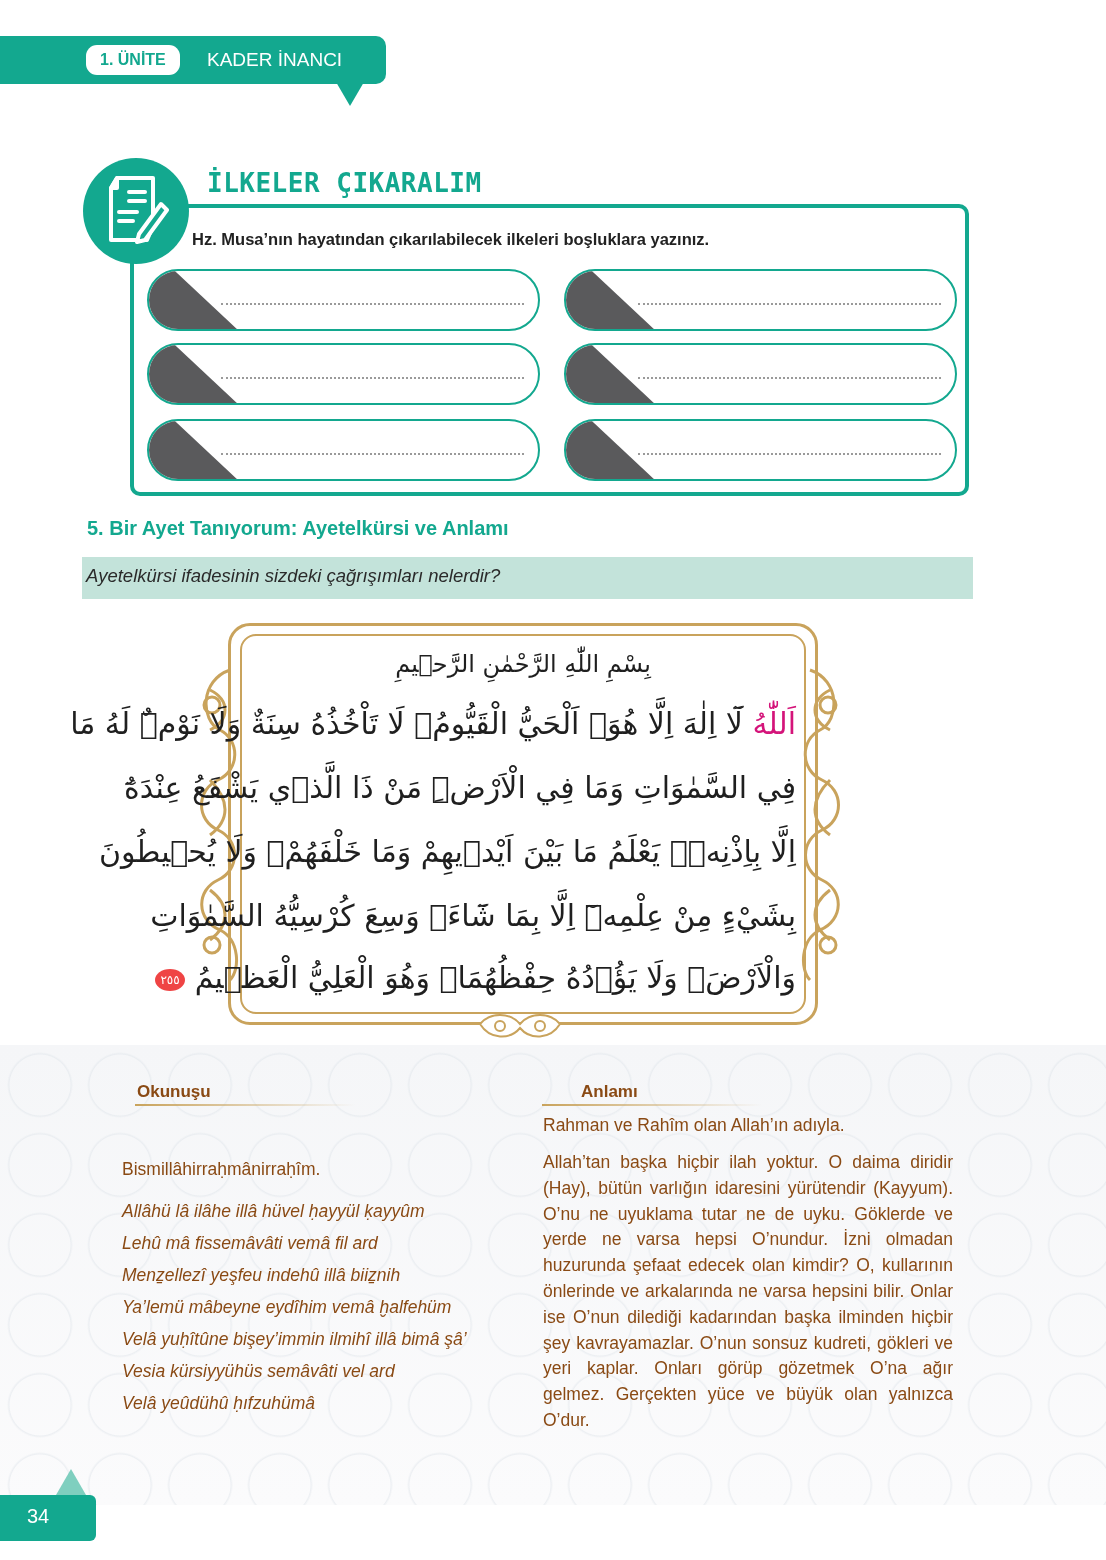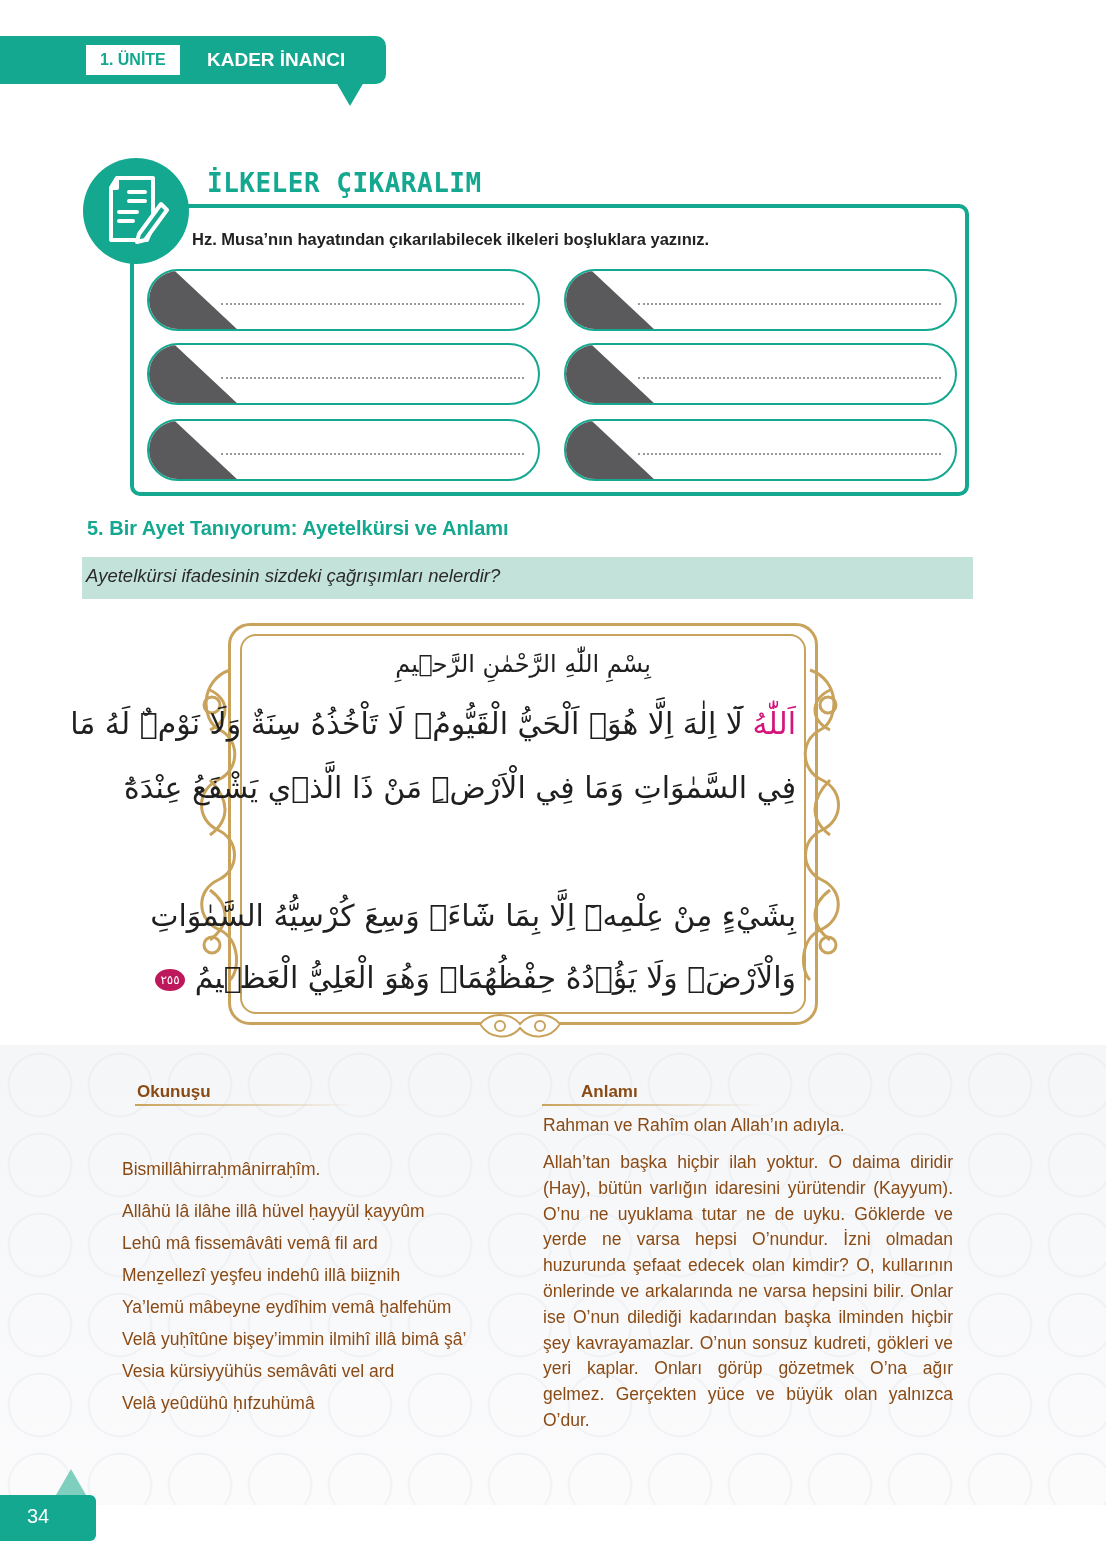--- a/index.html
+++ b/index.html
@@ -2,22 +2,22 @@
 <html><head>
 <meta charset="utf-8">
 <style>
   * { box-sizing: border-box; margin: 0; padding: 0; }
   html, body { width: 1106px; height: 1560px; background: #ffffff; overflow: hidden; }
   body { position: relative; font-family: "Liberation Sans", sans-serif; color: #222; }
 
   
   .unit-bar { position: absolute; left: 0; top: 36px; width: 386px; height: 48px; background: #13a88f; border-radius: 0 10px 10px 0; }
   .unit-bar .tail { position: absolute; right: 22px; bottom: -22px; width: 0; height: 0; border-left: 14px solid transparent; border-right: 14px solid transparent; border-top: 24px solid #13a88f; }
-  .unit-badge { position: absolute; left: 86px; top: 9px; height: 30px; padding: 0 14px; background: #fff; border-radius: 0; color: #13a88f; font-weight: bold; font-size: 16px; line-height: 30px; }
-  .unit-title { position: absolute; left: 207px; top: 10px; color: #fff; font-weight: bold; font-size: 19px; line-height: 28px; }
+  .unit-badge { position: absolute; left: 86px; top: 9px; height: 30px; padding: 0 14px; background: #fff; border-radius: 11px; color: #13a88f; font-weight: bold; font-size: 16px; line-height: 30px; }
+  .unit-title { position: absolute; left: 207px; top: 10px; color: #fff; font-weight: normal; font-size: 19px; line-height: 28px; }
 
   
   .ilke-icon { position: absolute; left: 83px; top: 158px; width: 106px; height: 106px; border-radius: 50%; background: #13a88f; z-index: 2; }
   .ilke-icon svg { position: absolute; left: 20px; top: 16px; }
   .ilke-title { position: absolute; left: 207px; top: 168px; color: #13a88f; font-family: "DejaVu Sans Mono", monospace; font-weight: bold; font-size: 26px; letter-spacing: 0.5px; }
   .ilke-box { position: absolute; left: 130px; top: 204px; width: 839px; height: 292px; border: 4px solid #13a88f; border-radius: 0 10px 10px 10px; border-top-width: 4px; }
   .ilke-instr { position: absolute; left: 192px; top: 230px; font-weight: bold; font-size: 16.5px; color: #222; }
   .pill { position: absolute; width: 393px; height: 62px; border: 2px solid #13a88f; border-radius: 31px; overflow: hidden; background: #fff; }
   .pill .cap { position: absolute; left: -2px; top: -2px; width: 92px; height: 62px; background: #5a5a5c; clip-path: polygon(0 0, 28% 0, 100% 100%, 0 100%); border-radius: 31px 0 0 31px; }
   .pill .dots { position: absolute; left: 72px; right: 14px; top: 32px; border-top: 2px dotted #9a9a9a; }
@@ -36,33 +36,33 @@
   .ornament-right { right: 0; }
   .ornament-bottom { position: absolute; left: 280px; bottom: -14px; width: 100px; height: 34px; }
   .arabic { position: absolute; left: 60px; width: 546px; text-align: center; direction: rtl; font-family: "DejaVu Sans", sans-serif; color: #1f1f1f; white-space: nowrap; }
   .arabic .hl { color: #d4147a; }
   .besmele { top: 30px; font-size: 24px; }
   .line1 { top: 86px; font-size: 30px; }
   .line2 { top: 150px; font-size: 30px; }
   .line3 { top: 214px; font-size: 30px; }
   .line4 { top: 278px; font-size: 30px; }
   .line5 { top: 340px; font-size: 30px; }
-  .verse-no { display: inline-block; width: 30px; height: 22px; border-radius: 50%; background: #be185d; color: #fff; font-size: 12px; line-height: 22px; text-align: center; vertical-align: middle; }
+  .verse-no { display: inline-block; width: 30px; height: 22px; border-radius: 50%; background: #ef4444; color: #fff; font-size: 12px; line-height: 22px; text-align: center; vertical-align: middle; }
 
   
   .pattern-bg { position: absolute; left: 0; top: 1045px; width: 1106px; height: 460px;
     background:
       radial-gradient(circle at 40px 40px, transparent 30px, rgba(220,226,232,0.45) 31px, transparent 33px) 0 0/80px 80px,
       linear-gradient(#f5f6f8, #fbfbfc); }
 
   .col-head { position: absolute; color: #8a4a14; font-weight: bold; font-size: 17px; }
   .col-rule { position: absolute; height: 2px; background: linear-gradient(90deg, #c9a35c, rgba(201,163,92,0)); }
   .okunus-list { position: absolute; left: 122px; top: 1115px; width: 400px; color: #8a4a14; font-size: 17.5px; }
   .okunus-list .first { line-height: 26px; margin-bottom: 13px; margin-top: 41px; }
-  .okunus-list .row { line-height: 32px; }
+  .okunus-list .row { line-height: 32px; font-style: italic; }
   .anlam { position: absolute; left: 543px; top: 1112px; width: 410px; color: #8a4a14; font-size: 17.5px; }
   .anlam .first { line-height: 26px; margin-bottom: 12px; }
   .anlam .body { line-height: 25.8px; text-align: justify; }
 
   
   .page-tab { position: absolute; left: 0; top: 1495px; width: 96px; height: 46px; background: #13a88f; border-radius: 0 6px 6px 0; }
   .page-tab .peak { position: absolute; left: 56px; top: -26px; width: 0; height: 0; border-left: 15px solid transparent; border-right: 15px solid transparent; border-bottom: 26px solid #7fcfbf; }
   .page-num { position: absolute; left: 27px; top: 10px; color: #fff; font-size: 20px; }
 </style>
 </head>
@@ -136,20 +136,21 @@
   </svg>
   <svg class="ornament-bottom" viewBox="0 0 100 34" fill="#fff" stroke="#c9a35c" stroke-width="2">
     <path d="M10 14 C20 2 40 2 50 14 C60 2 80 2 90 14 C80 30 60 30 50 18 C40 30 20 30 10 14 Z"></path>
     <circle cx="30" cy="16" r="5"></circle>
       <circle cx="70" cy="16" r="5"></circle>
   </svg>
 
   <div class="arabic besmele">بِسْمِ اللّٰهِ الرَّحْمٰنِ الرَّح۪يمِ</div>
   <div class="arabic line1"><span class="hl">اَللّٰهُ</span><span> لَٓا اِلٰهَ اِلَّا هُوَۚ اَلْحَيُّ الْقَيُّومُۚ لَا تَاْخُذُهُ سِنَةٌ وَلَا نَوْمٌۜ لَهُ مَا</span></div>
   <div class="arabic line2">فِي السَّمٰوَاتِ وَمَا فِي الْاَرْضِۜ مَنْ ذَا الَّذ۪ي يَشْفَعُ عِنْدَهُٓ</div>
+  <div class="arabic line3">اِلَّا بِاِذْنِه۪ۜ يَعْلَمُ مَا بَيْنَ اَيْد۪يهِمْ وَمَا خَلْفَهُمْۚ وَلَا يُح۪يطُونَ</div>
   <div class="arabic line4">بِشَيْءٍ مِنْ عِلْمِه۪ٓ اِلَّا بِمَا شَٓاءَۚ وَسِعَ كُرْسِيُّهُ السَّمٰوَاتِ</div>
   <div class="arabic line5"><span>وَالْاَرْضَۚ وَلَا يَؤُ۫دُهُ حِفْظُهُمَاۚ وَهُوَ الْعَلِيُّ الْعَظ۪يمُ</span> <span class="verse-no">٢٥٥</span></div>
 </div>
 
 <div class="pattern-bg"></div>
 
 <div class="col-head" style="left:137px; top:1082px;">Okunuşu</div>
 <div class="col-rule" style="left:135px; top:1104px; width:220px;"></div>
 <div class="okunus-list">
   <div class="first">Bismillâhirraḥmânirraḥîm.</div>

